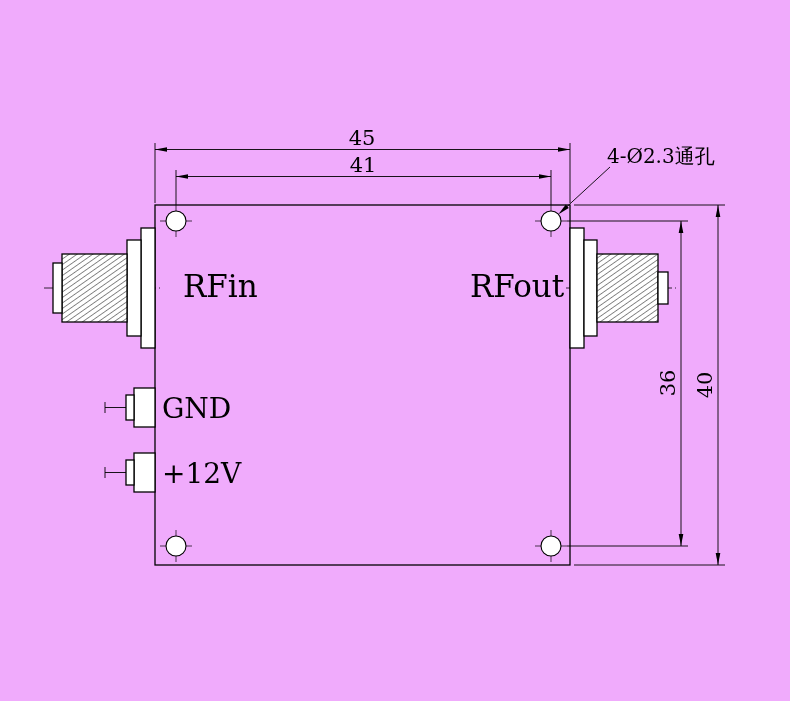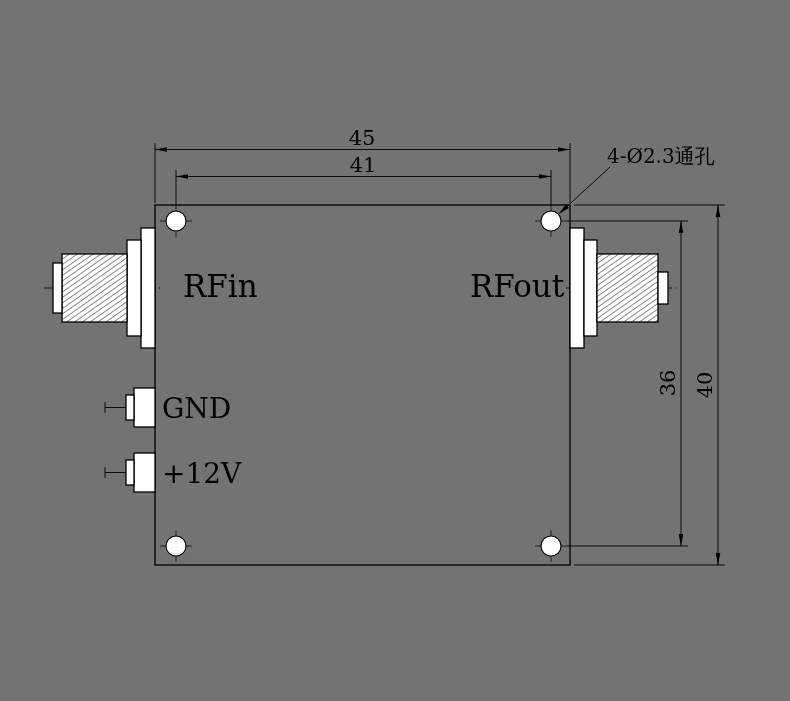--- a/index.html
+++ b/index.html
@@ -1,17 +1,17 @@
 <!DOCTYPE html>
 <html><head>
 <meta charset="utf-8">
 <style>
   html, body { margin: 0; padding: 0; background: #ffffff; }
   .canvas {
-    width: 790px; height: 701px; background: #737373;
+    width: 790px; height: 701px; background: #f0abfc;
     position: relative; overflow: hidden;
     font-family: "DejaVu Serif", "Liberation Serif", serif;
   }
   svg { display: block; }
   text { fill: #000000; font-family: "DejaVu Serif", "Liberation Serif", serif; }
   .outline { fill: #ffffff; stroke: #000000; stroke-width: 1.3; }
   .nofill  { fill: none;    stroke: #000000; stroke-width: 1.3; }
   .thin    { fill: none;    stroke: #000000; stroke-width: 0.9; }
   .xfine   { fill: none;    stroke: #000000; stroke-width: 0.7; }
   .center  { fill: none;    stroke: #000000; stroke-width: 0.8; stroke-dasharray: 14 3 3 3; }

